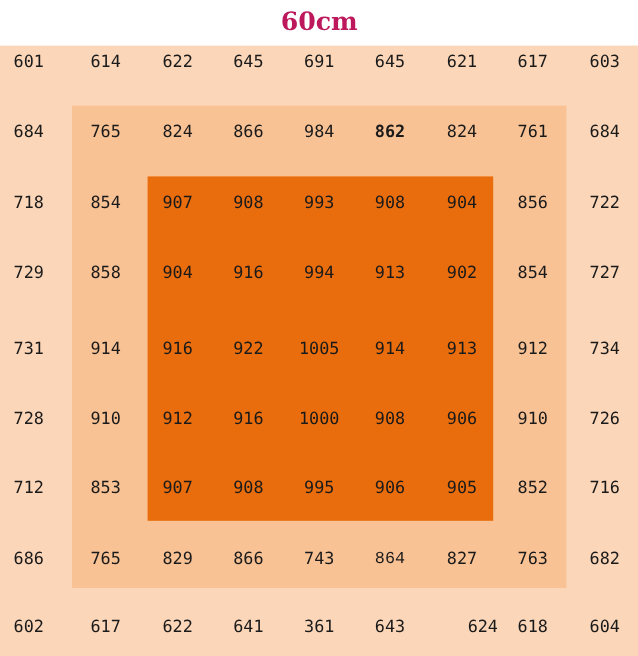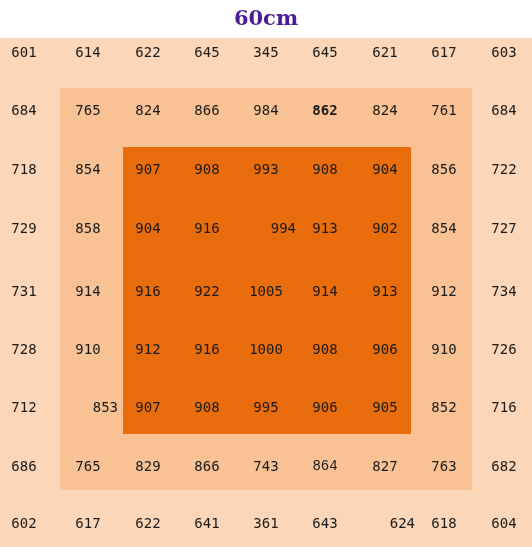--- a/index.html
+++ b/index.html
@@ -21,21 +21,21 @@
     position: absolute;
     left: 0;
     top: 0;
     width: 532px;
     height: 38px;
     line-height: 36px;
     text-align: center;
     font-family: "DejaVu Serif", serif;
     font-weight: bold;
     font-size: 21px;
-    color: #4c1d95;
+    color: #be185d;
     letter-spacing: 0px;
   }
   .zone {
     position: absolute;
   }
   #zone-outer {
     left: 0px;
     top: 38px;
     width: 532px;
     height: 509px;
@@ -82,21 +82,21 @@
 
   <div class="zone" id="zone-outer" style="background: rgb(251, 214, 184);"></div>
   <div class="zone" id="zone-middle" style="background: rgb(249, 194, 149);"></div>
   <div class="zone" id="zone-inner" style="background: rgb(233, 109, 13);"></div>
 
   <div id="grid-layer">
       <div class="cell" style="left: 24px; top: 14px;">601</div>
       <div class="cell" style="left: 88px; top: 14px; text-align: center;">614</div>
       <div class="cell" style="left: 148px; top: 14px;">622</div>
       <div class="cell" style="left: 207px; top: 14px;">645</div>
-      <div class="cell" style="left: 266px; top: 14px;">345</div>
+      <div class="cell" style="left: 266px; top: 14px;">691</div>
       <div class="cell" style="left: 325px; top: 14px;">645</div>
       <div class="cell" style="left: 385px; top: 14px;">621</div>
       <div class="cell" style="left: 444px; top: 14px;">617</div>
       <div class="cell" style="left: 504px; top: 14px;">603</div>
       <div class="cell" style="left: 24px; top: 72px;">684</div>
       <div class="cell" style="left: 88px; top: 72px;">765</div>
       <div class="cell" style="left: 148px; top: 72px;">824</div>
       <div class="cell" style="left: 207px; top: 72px;">866</div>
       <div class="cell" style="left: 266px; top: 72px;">984</div>
       <div class="cell" style="left: 325px; top: 72px; font-weight: bold;">862</div>
@@ -109,21 +109,21 @@
       <div class="cell" style="left: 207px; top: 131px;">908</div>
       <div class="cell" style="left: 266px; top: 131px;">993</div>
       <div class="cell" style="left: 325px; top: 131px;">908</div>
       <div class="cell" style="left: 385px; top: 131px;">904</div>
       <div class="cell" style="left: 444px; top: 131px;">856</div>
       <div class="cell" style="left: 504px; top: 131px;">722</div>
       <div class="cell" style="left: 24px; top: 190px;">729</div>
       <div class="cell" style="left: 88px; top: 190px;">858</div>
       <div class="cell" style="left: 148px; top: 190px;">904</div>
       <div class="cell" style="left: 207px; top: 190px;">916</div>
-      <div class="cell" style="left: 266px; top: 190px; text-align: right;">994</div>
+      <div class="cell" style="left: 266px; top: 190px;">994</div>
       <div class="cell" style="left: 325px; top: 190px;">913</div>
       <div class="cell" style="left: 385px; top: 190px;">902</div>
       <div class="cell" style="left: 444px; top: 190px;">854</div>
       <div class="cell" style="left: 504px; top: 190px;">727</div>
       <div class="cell" style="left: 24px; top: 253px;">731</div>
       <div class="cell" style="left: 88px; top: 253px;">914</div>
       <div class="cell" style="left: 148px; top: 253px;">916</div>
       <div class="cell" style="left: 207px; top: 253px;">922</div>
       <div class="cell" style="left: 266px; top: 253px;">1005</div>
       <div class="cell" style="left: 325px; top: 253px;">914</div>
@@ -133,21 +133,21 @@
       <div class="cell" style="left: 24px; top: 311px;">728</div>
       <div class="cell" style="left: 88px; top: 311px;">910</div>
       <div class="cell" style="left: 148px; top: 311px;">912</div>
       <div class="cell" style="left: 207px; top: 311px;">916</div>
       <div class="cell" style="left: 266px; top: 311px;">1000</div>
       <div class="cell" style="left: 325px; top: 311px;">908</div>
       <div class="cell" style="left: 385px; top: 311px;">906</div>
       <div class="cell" style="left: 444px; top: 311px;">910</div>
       <div class="cell" style="left: 504px; top: 311px;">726</div>
       <div class="cell" style="left: 24px; top: 369px;">712</div>
-      <div class="cell" style="left: 88px; top: 369px; text-align: right;">853</div>
+      <div class="cell" style="left: 88px; top: 369px;">853</div>
       <div class="cell" style="left: 148px; top: 369px;">907</div>
       <div class="cell" style="left: 207px; top: 369px;">908</div>
       <div class="cell" style="left: 266px; top: 369px;">995</div>
       <div class="cell" style="left: 325px; top: 369px;">906</div>
       <div class="cell" style="left: 385px; top: 369px;">905</div>
       <div class="cell" style="left: 444px; top: 369px;">852</div>
       <div class="cell" style="left: 504px; top: 369px;">716</div>
       <div class="cell" style="left: 24px; top: 428px;">686</div>
       <div class="cell" style="left: 88px; top: 428px;">765</div>
       <div class="cell" style="left: 148px; top: 428px; text-align: center;">829</div>

